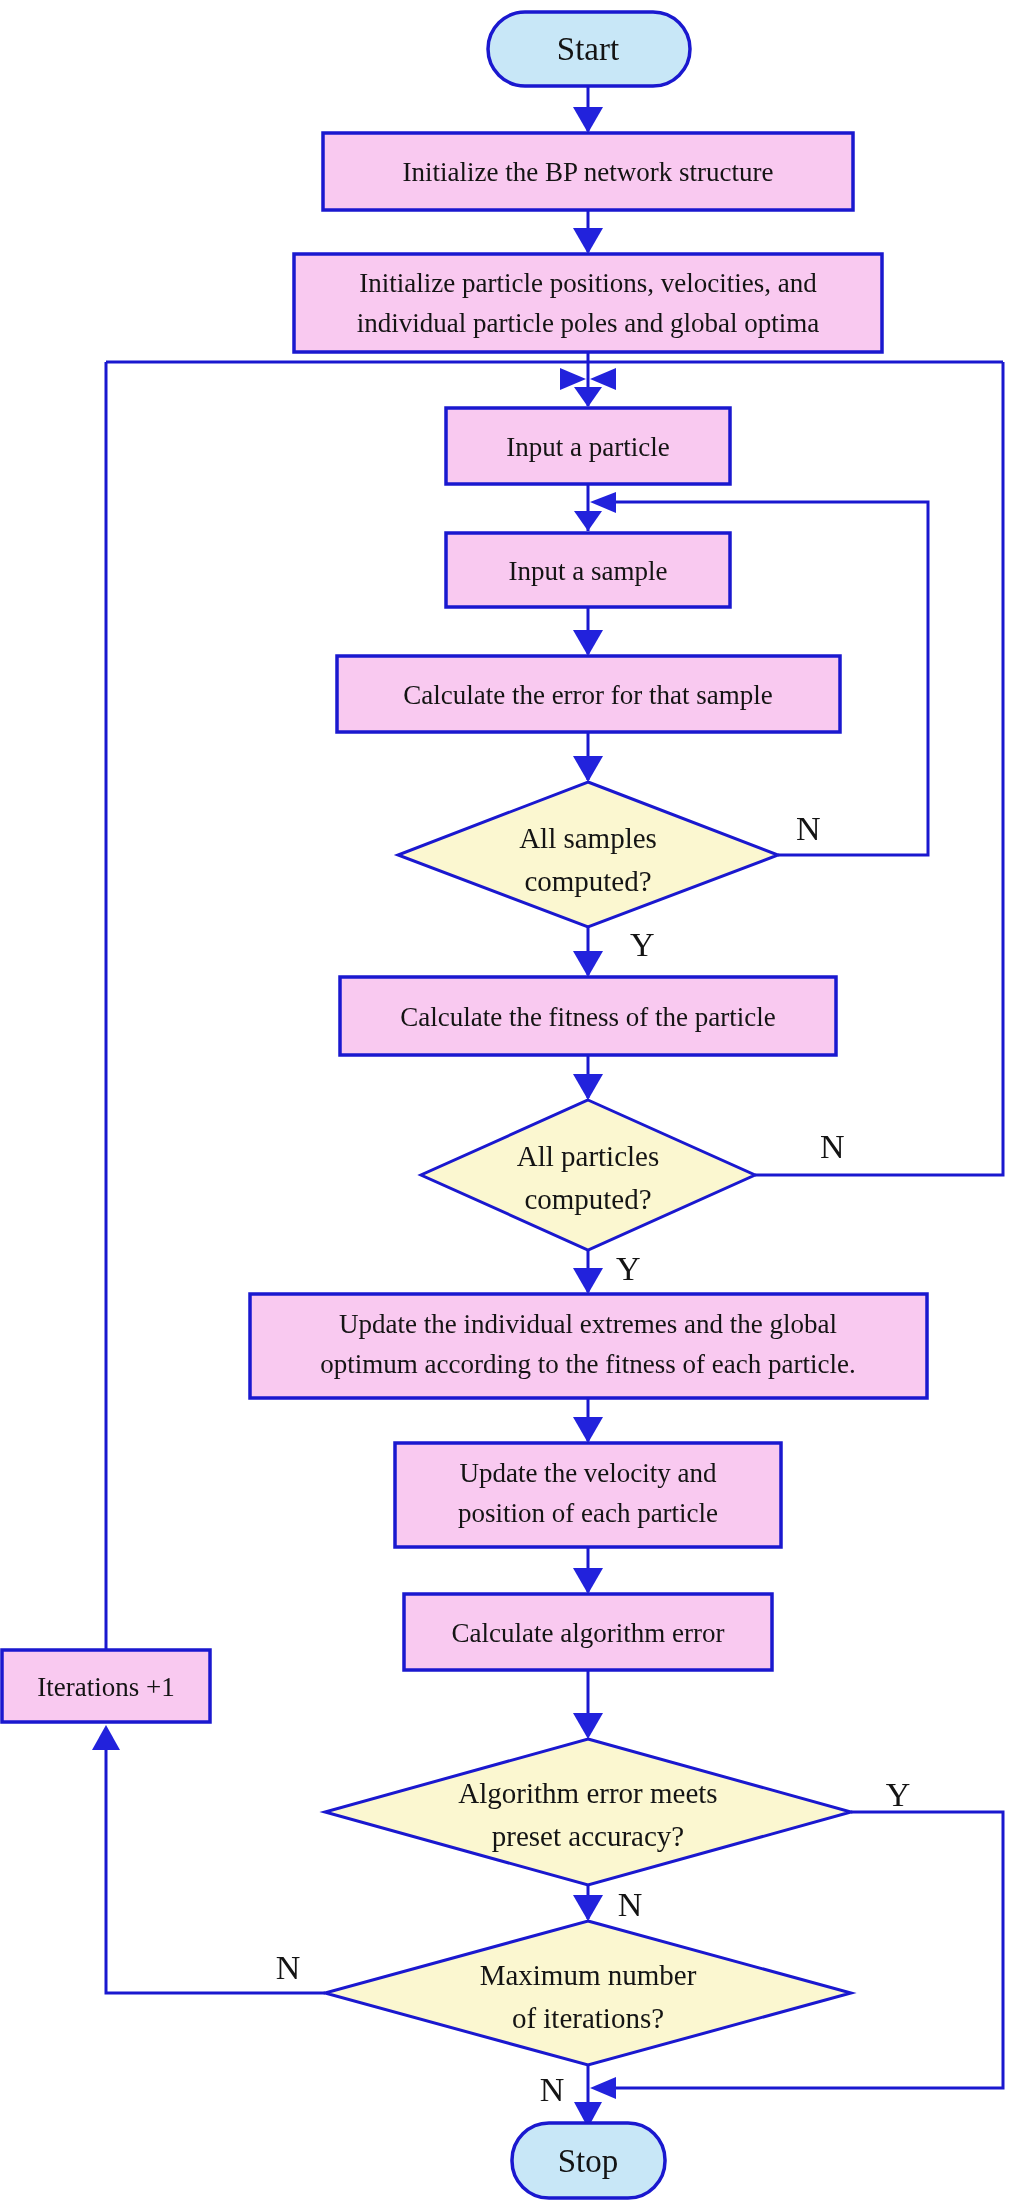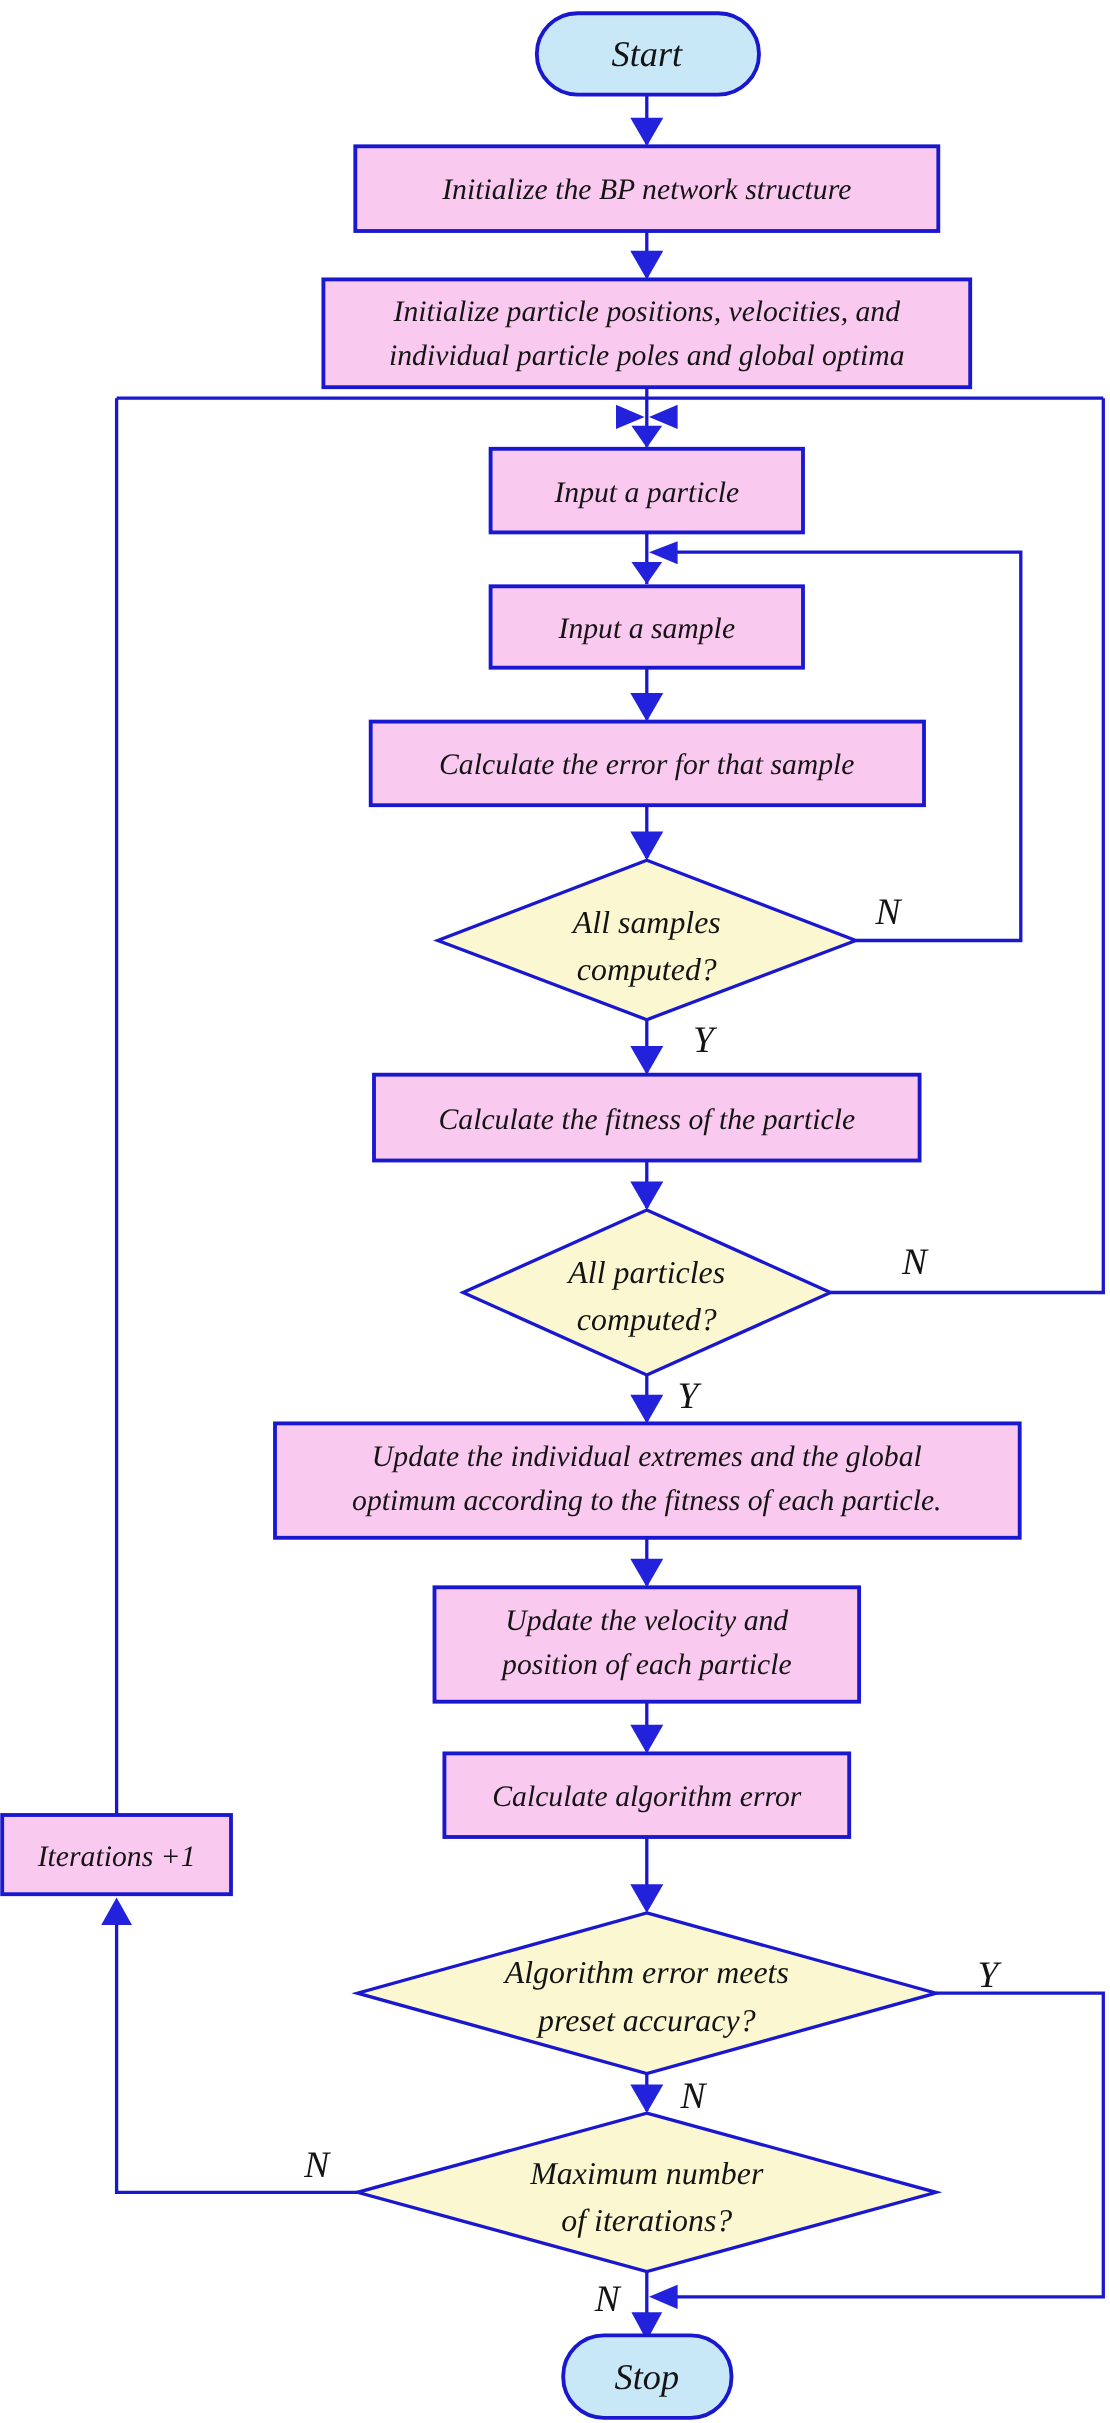--- a/index.html
+++ b/index.html
@@ -1,16 +1,16 @@
 <!DOCTYPE html>
 <html><head>
 <meta charset="utf-8">
 <style>
   html,body{margin:0;padding:0;background:#ffffff;}
-  .canvas{position:relative;width:1009px;height:2203px;background:#ffffff;overflow:hidden;font-style:italic;}
+  .canvas{position:relative;width:1009px;height:2203px;background:#ffffff;overflow:hidden;}
   svg{display:block;}
   .node-text{font-family:"Liberation Serif","DejaVu Serif",serif;fill:#141414;}
   .box-text{font-size:27px;}
   .diamond-text{font-size:29px;}
   .terminal-text{font-size:33px;}
   .edge-label{font-family:"Liberation Serif","DejaVu Serif",serif;font-size:34px;fill:#141414;}
   .process{fill:#F9C9F0;stroke:#1A18CF;stroke-width:3.5;}
   .decision{fill:#FBF7D0;stroke:#1A18CF;stroke-width:3;}
   .terminal{fill:#C8E7F7;stroke:#1A18CF;stroke-width:3.5;}
   .edge{fill:none;stroke:#1A18CF;stroke-width:3;}

